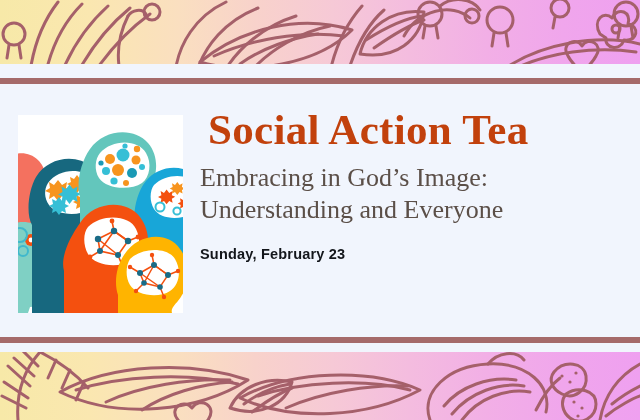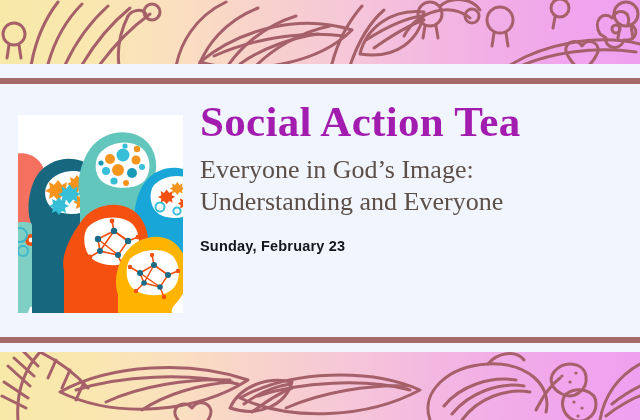--- a/index.html
+++ b/index.html
@@ -99,27 +99,27 @@
   .illustration svg { display: block; }
 
   
   .text-block {
     position: absolute;
     left: 200px;
     top: 98px;
     width: 428px;
   }
   .title {
-    margin: 0;
+    margin: 8px;
     font-family: "Liberation Serif", serif;
     font-weight: bold;
     font-size: 43px;
     line-height: 48px;
     letter-spacing: 0.3px;
-    color: #a21caf;
+    color: #c2410c;
     white-space: nowrap;
   }
   .subtitle {
     margin: 8px 0 0 0;
     font-family: "Liberation Serif", serif;
     font-weight: normal;
     font-size: 26px;
     line-height: 32px;
     color: #5B4F48;
   }
@@ -312,21 +312,21 @@
         <circle cx="112" cy="152" r="2.2"></circle>
         <circle cx="118" cy="176" r="2.2"></circle>
         <circle cx="146" cy="182" r="2.2"></circle>
       </g>
     </svg>
   </div>
 
   <div class="text-block">
     <h1 class="title">Social Action Tea</h1>
     <p class="subtitle">
-      <span>Everyone in God’s Image:</span><br>
+      <span>Embracing in God’s Image:</span><br>
       <span>Understanding and Everyone</span><br>
     </p>
     <div class="details">
       <div>Sunday, February 23</div>
     </div>
   </div>
 
   <div class="gap bot-a"></div>
   <div class="rule bottom"></div>
   <div class="gap bot-b"></div>

